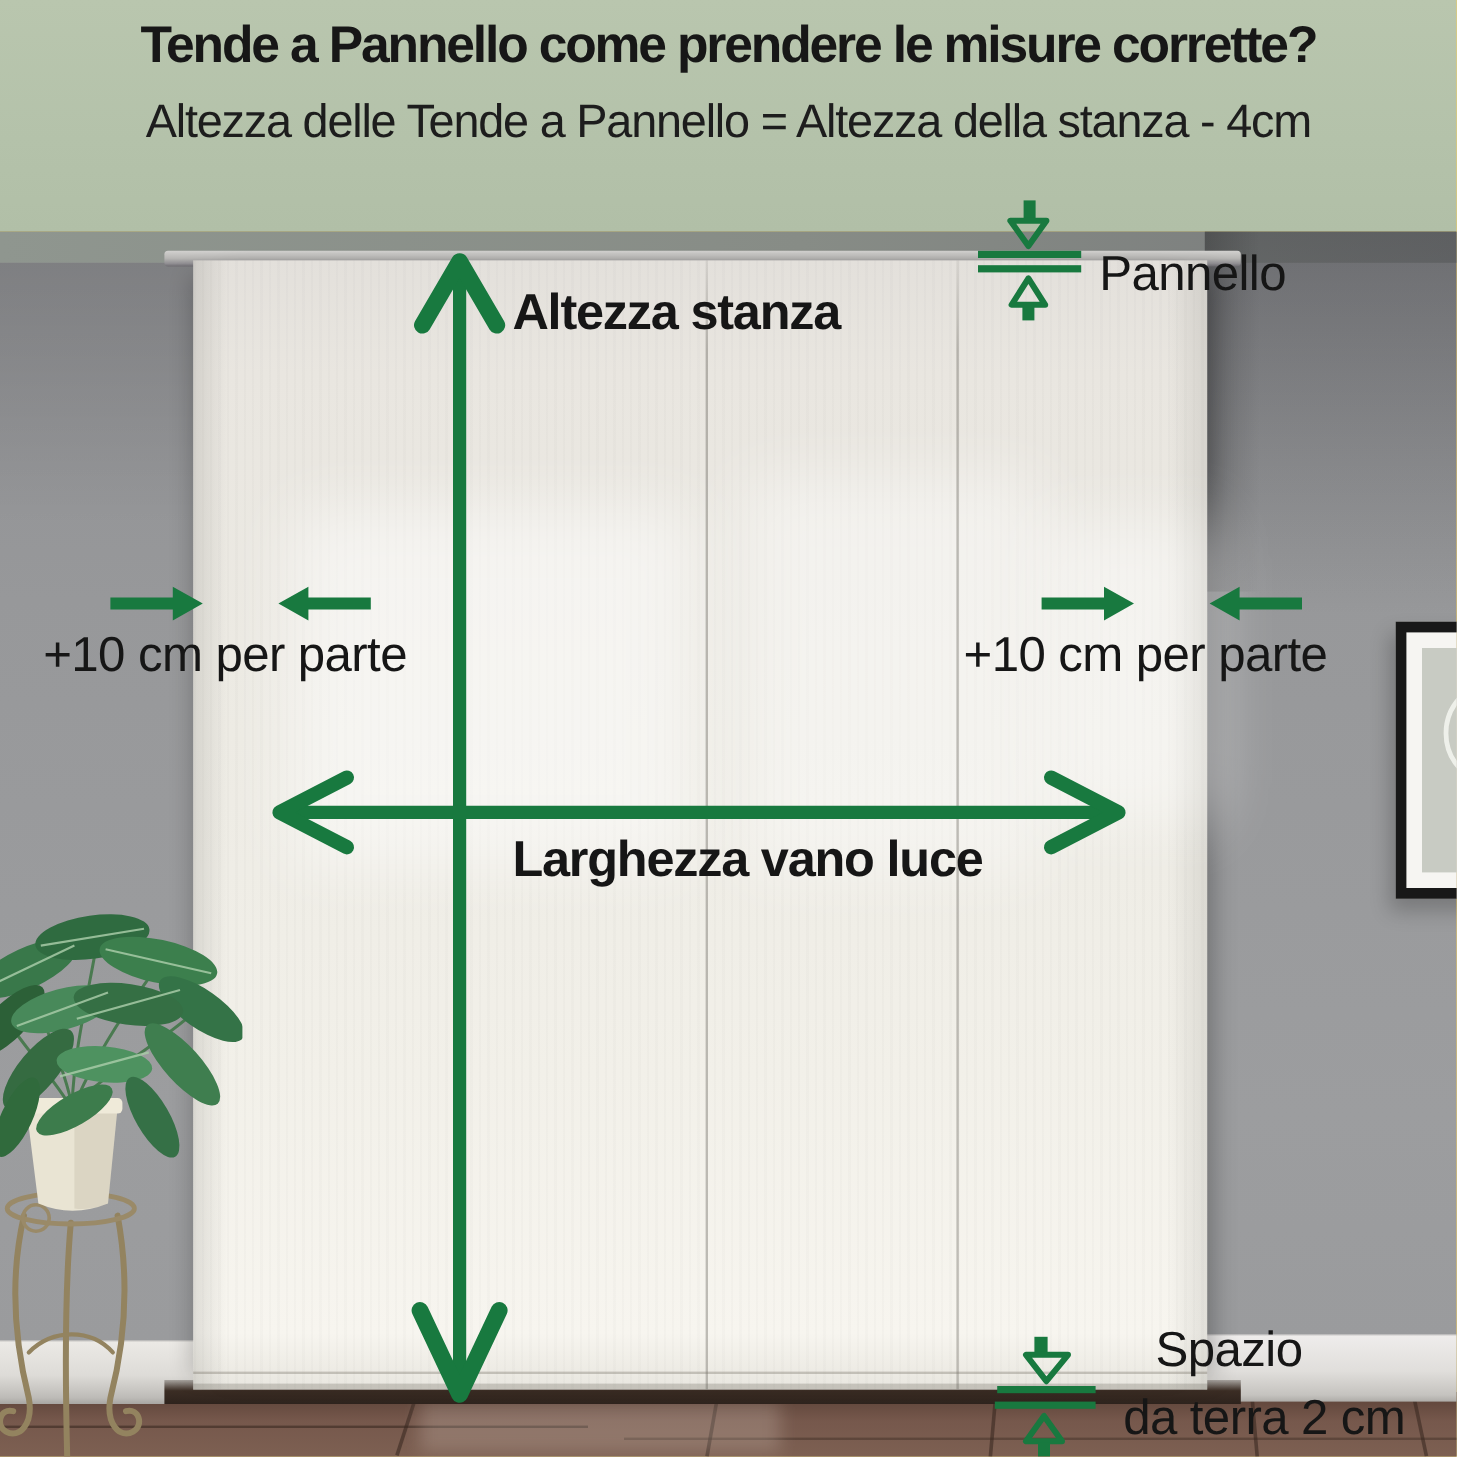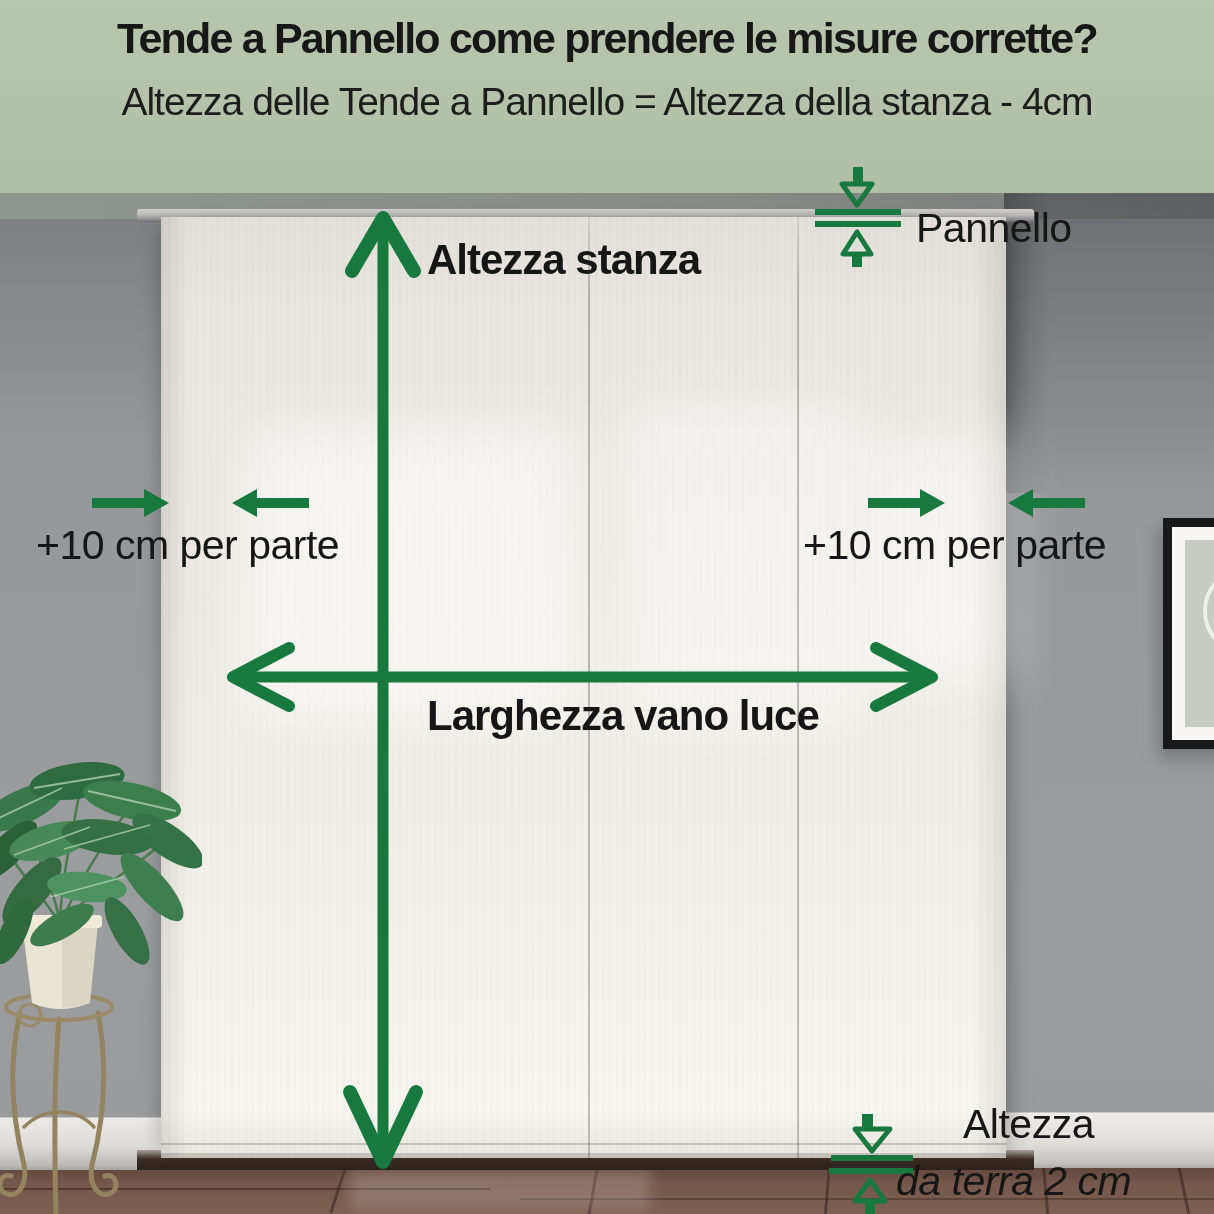--- a/index.html
+++ b/index.html
@@ -116,21 +116,21 @@
     font-size:41px; letter-spacing:-0.5px;
   }
   .anno-label.bold{font-weight:bold; font-size:42px; letter-spacing:-1px;}
   .lbl-room-height{left:427px; top:236px;}
   .lbl-opening-width{left:427px; top:692px;}
   .lbl-ext-left{left:36px; top:522px;}
   .lbl-ext-right{left:803px; top:522px;}
   .lbl-rail-1{left:916px; top:205px;}
   .lbl-rail-2{left:886px; top:261px;}
   .lbl-floor-1{left:963px; top:1101px;}
-  .lbl-floor-2{left:896px; top:1158px;font-style:italic;}
+  .lbl-floor-2{left:936px; top:1158px;}
 </style>
 </head>
 <body>
 
 <div class="canvas">
 
   <div class="header">
     <h1 class="title">Tende a Pannello come prendere le misure corrette?</h1>
     <p class="formula first">Altezza delle Tende a Pannello = Altezza della stanza - 4cm</p>
   </div>
@@ -256,16 +256,16 @@
       <polygon points="870,1180 855,1201 885,1201" fill="none" stroke="#18793f" stroke-width="5" stroke-linejoin="round"></polygon>
       <rect x="865" y="1202" width="10" height="12" fill="#18793f"></rect>
     </g>
   </svg>
 
   <div class="anno-label bold lbl-opening-width">Larghezza vano luce</div>
   <div class="anno-label bold lbl-room-height">Altezza stanza</div>
   <div class="anno-label lbl-ext-left">+10 cm per parte</div>
   <div class="anno-label lbl-ext-right">+10 cm per parte</div>
   <div class="anno-label lbl-rail-1">Pannello</div>
-  <div class="anno-label lbl-floor-1">Altezza</div>
+  <div class="anno-label lbl-floor-1">Spazio</div>
   <div class="anno-label lbl-floor-2">da terra 2 cm</div>
 
 </div>
 
 </body></html>

